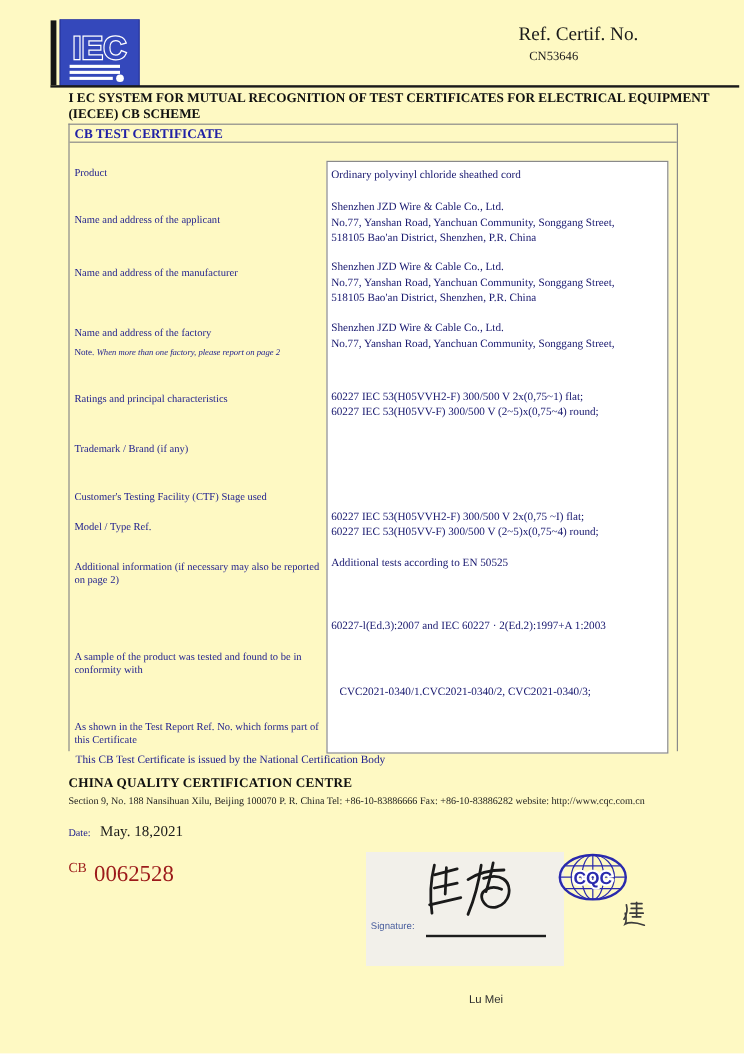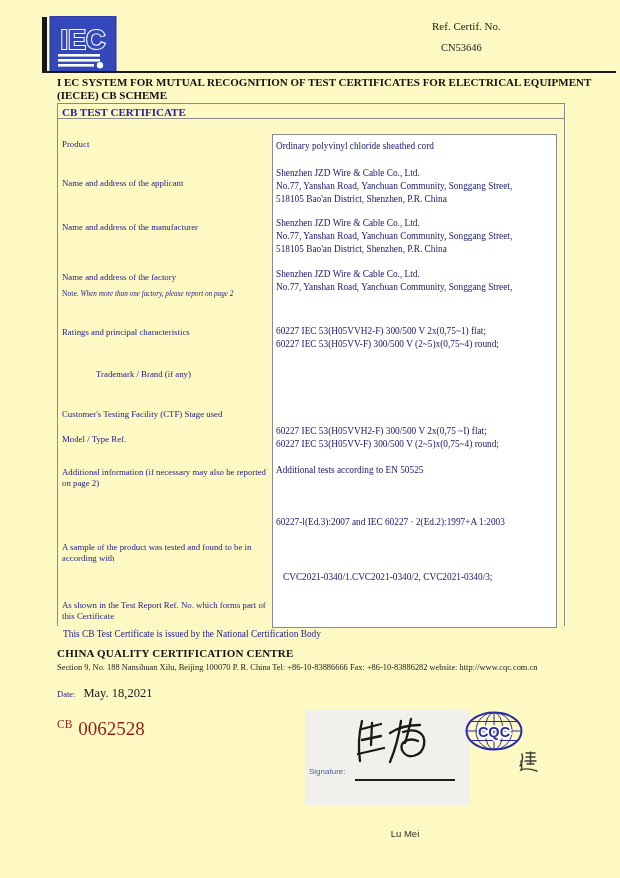--- a/index.html
+++ b/index.html
@@ -3,21 +3,21 @@
 <meta charset="utf-8">
 <style>
   html,body{margin:0;padding:0;background:#ffffff;}
   .page{
     position:relative;width:620px;height:878px;background:#fef9c3;overflow:hidden;
     font-family:"Liberation Serif","DejaVu Serif",serif;color:#1e1e85;
     border-right:6px solid #ec4899;
   }
   .abs{position:absolute;}
   
-  .ref-label{left:432px;top:20px;font-size:11px;color:#1b1b1b;}
+  .ref-label{left:432px;top:20px;font-size:16px;color:#1b1b1b;}
   .ref-no{left:441px;top:42px;font-size:10.5px;color:#1b1b1b;}
   .top-rule{left:42px;top:71px;width:574px;height:2px;background:#1a1a1a;}
   .scheme{left:57px;top:76px;width:540px;font-weight:bold;font-size:11px;color:#101010;line-height:12.5px;}
   
   .cert-table{left:57px;top:103px;width:506px;height:522px;border:1px solid #8a8a8a;border-bottom:none;}
   .cb-title{left:4px;top:2px;font-size:11px;font-weight:bold;color:#2121a5;}
   .title-underline{left:0;top:14px;width:506px;height:1px;background:#8a8a8a;}
   .inner-box{left:214px;top:30px;width:283px;height:492px;border:1px solid #8a8a8a;background:#fff;}
   .lbl{left:4px;width:208px;font-size:8.8px;color:#22228f;line-height:11px;}
   .note-line{left:4px;width:210px;font-size:7.6px;color:#22228f;}
@@ -74,30 +74,30 @@
     <div class="abs title-underline"></div>
 
     <div class="abs lbl" style="top:35px;">Product</div>
     <div class="abs lbl" style="top:74px;">Name and address of the applicant</div>
     <div class="abs lbl" style="top:118px;">Name and address of the manufacturer</div>
     <div class="abs lbl" style="top:168px;">Name and address of the factory</div>
     <div class="abs note-line" style="top:185px;">
       <span>Note. </span><span class="note-italic">When more than one factory, please report on page 2</span>
     </div>
     <div class="abs lbl" style="top:223px;">Ratings and principal characteristics</div>
-    <div class="abs lbl" style="top:265px;margin-left:34px;">Trademark / Brand (if any)</div>
+    <div class="abs lbl" style="top:265px;">Trademark / Brand (if any)</div>
     <div class="abs lbl" style="top:305px;">Customer's Testing Facility (CTF) Stage used</div>
     <div class="abs lbl" style="top:330px;">Model / Type Ref.</div>
     <div class="abs lbl" style="top:363px;">
       <div>Additional information (if necessary may also be reported</div>
       <div>on page 2)</div>
     </div>
     <div class="abs lbl" style="top:438px;">
       <div>A sample of the product was tested and found to be in</div>
-      <div>according with</div>
+      <div>conformity with</div>
     </div>
     <div class="abs lbl" style="top:496px;">
       <div>As shown in the Test Report Ref. No. which forms part of</div>
       <div>this Certificate</div>
     </div>
 
     <div class="abs inner-box">
       <div class="abs val" style="top:5px;">Ordinary polyvinyl chloride sheathed cord</div>
 
       <div class="abs val" style="top:32px;">

